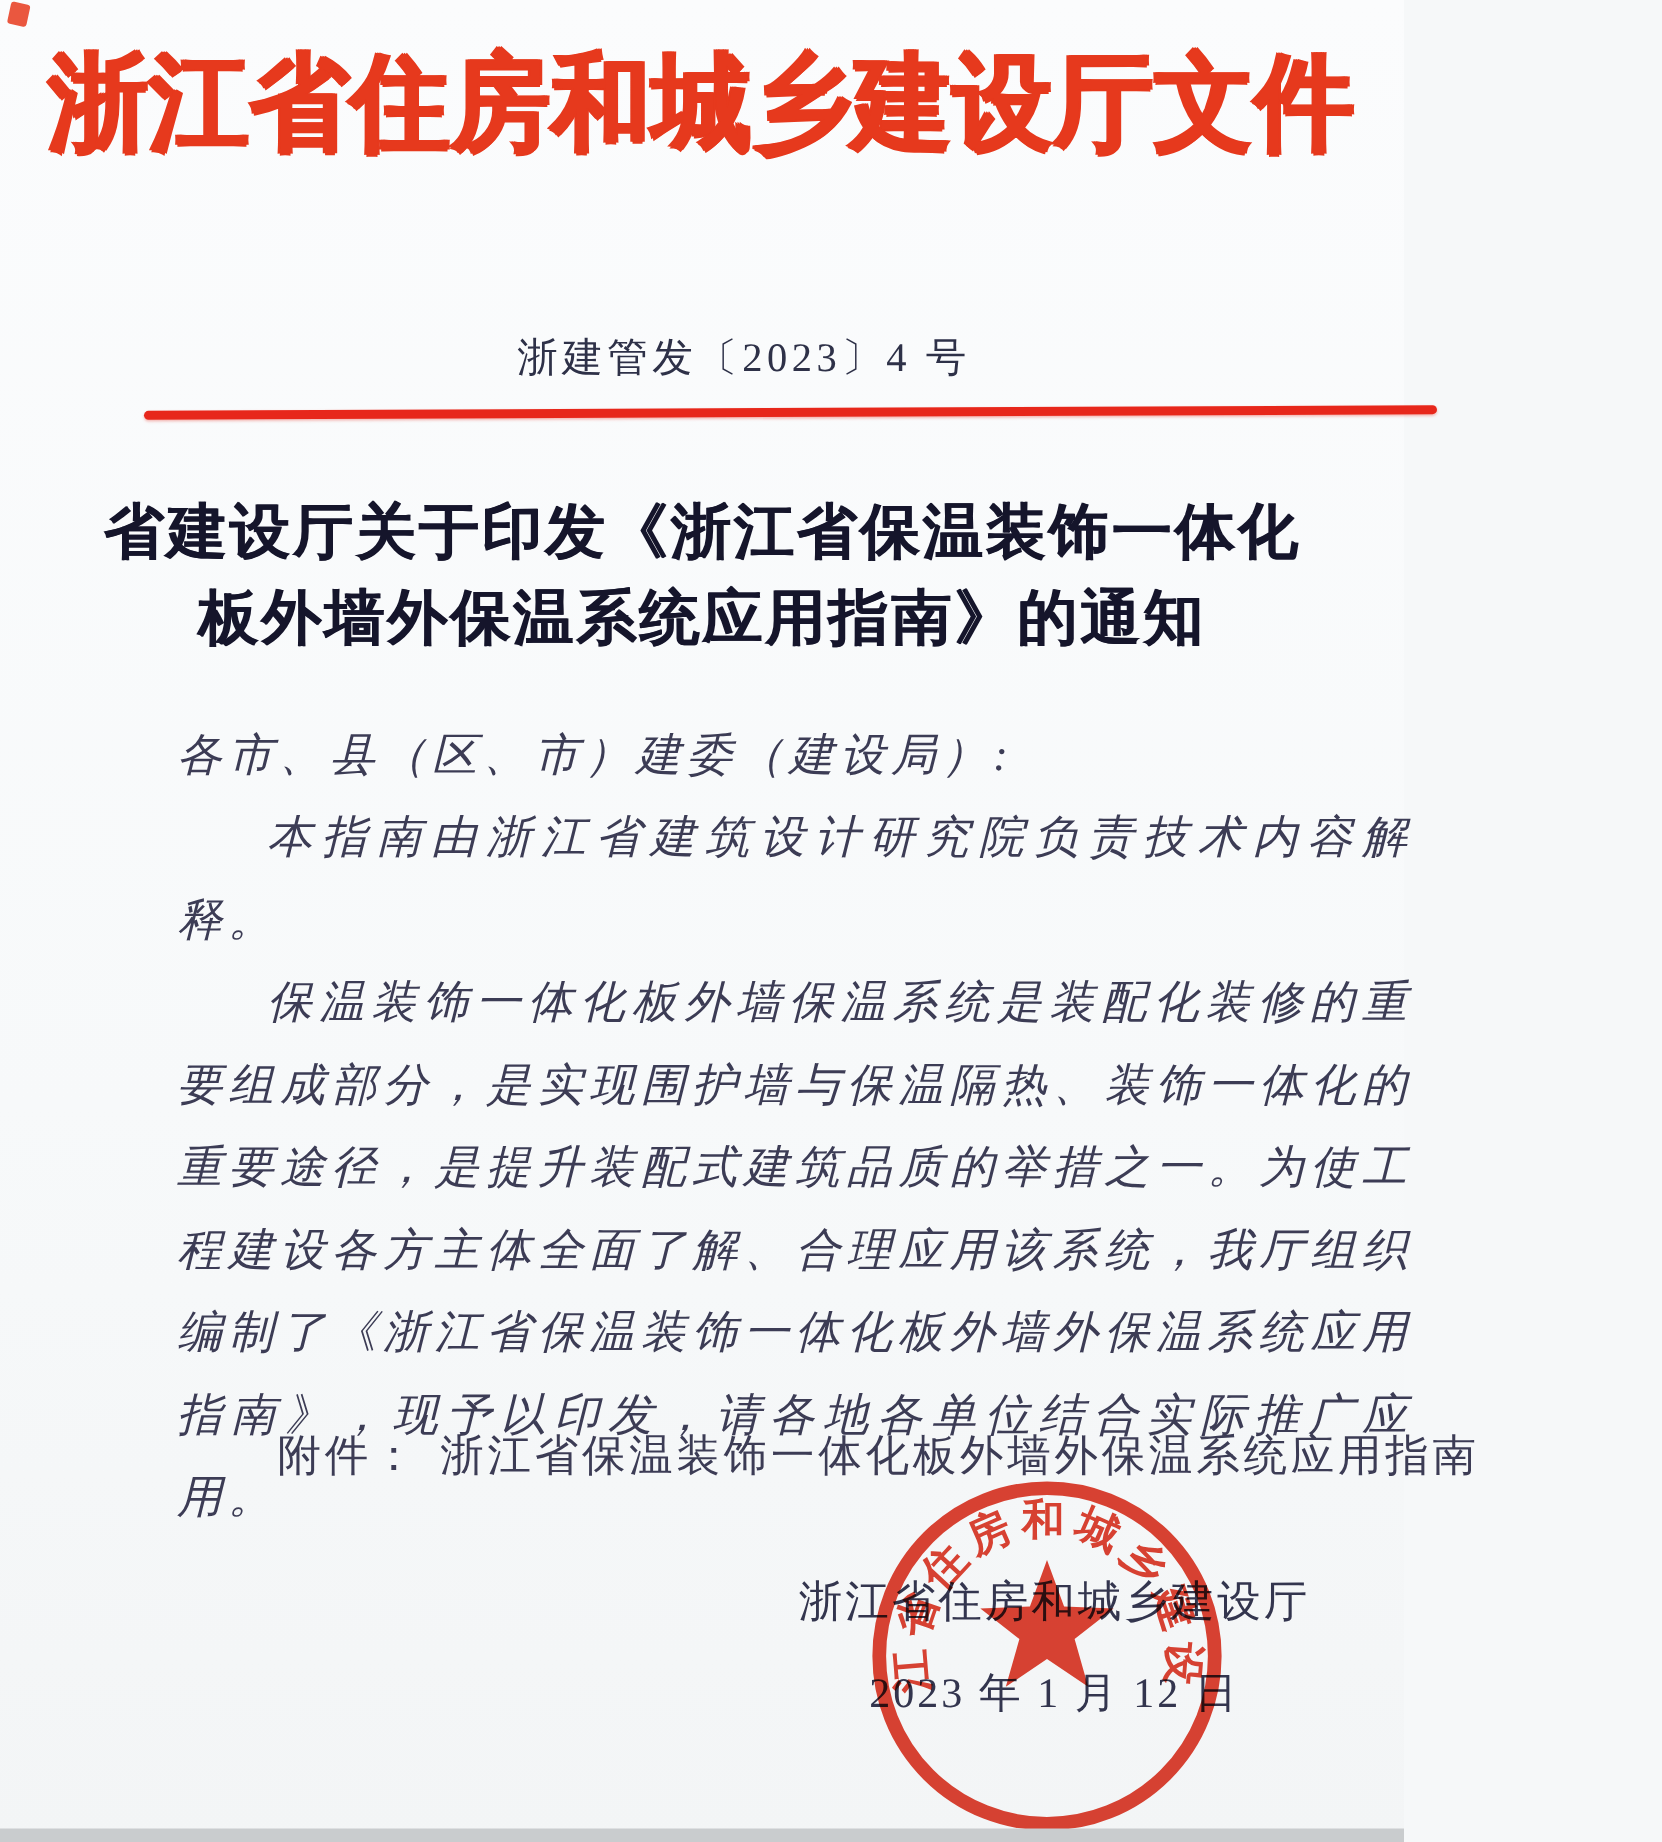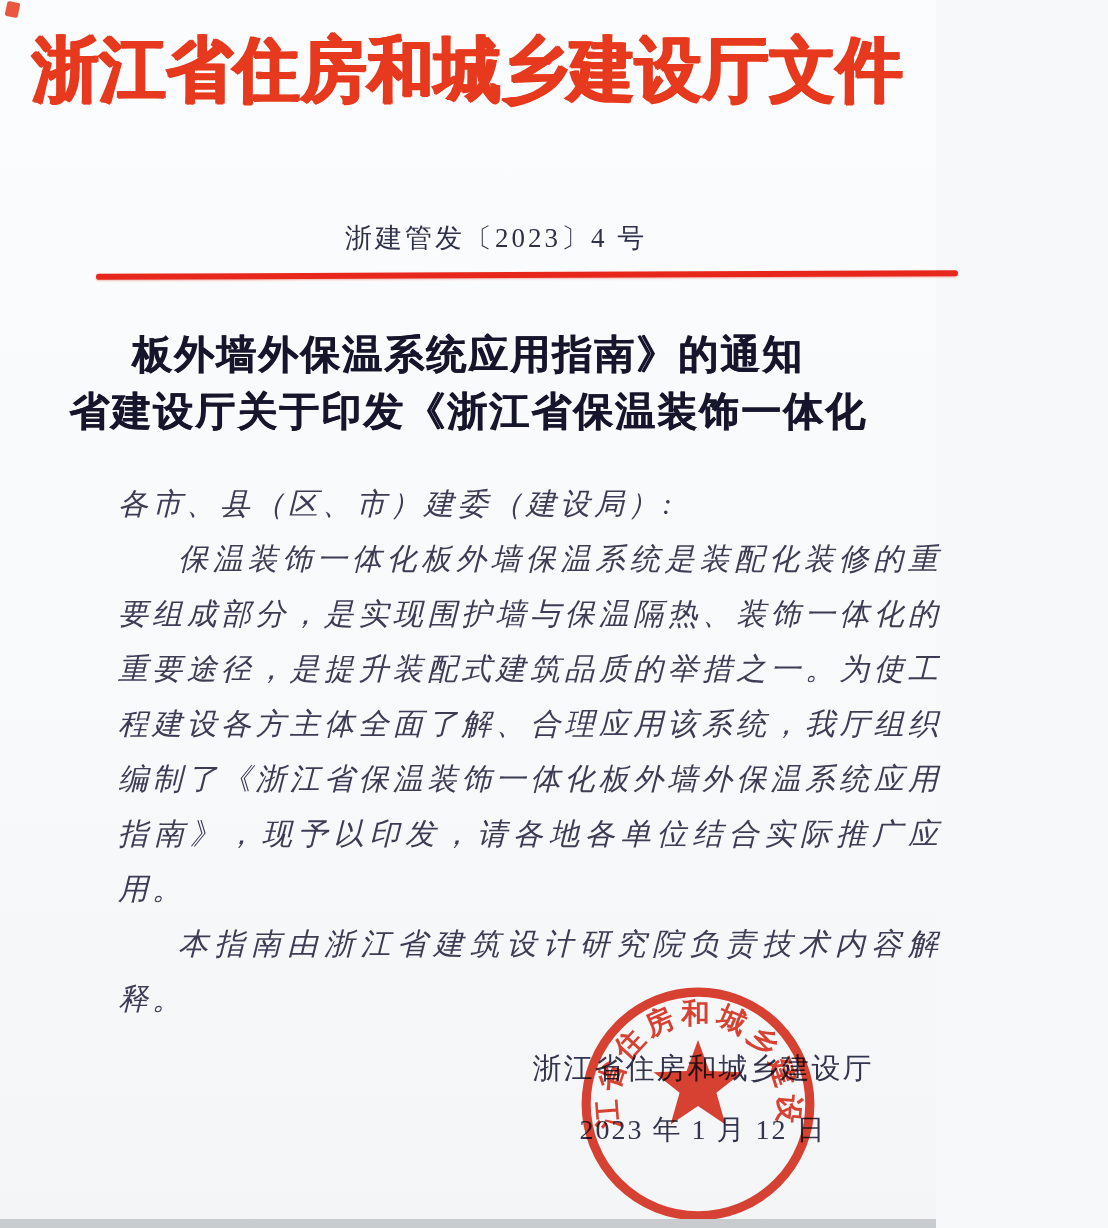--- a/index.html
+++ b/index.html
@@ -162,30 +162,33 @@
 
   <div class="corner-mark"></div>
 
   <div class="red-header">浙江省住房和城乡建设厅文件</div>
 
   <div class="doc-number">浙建管发〔2023〕4 号</div>
 
   <div class="red-divider"></div>
 
   <div class="doc-title">
+    <div>省建设厅关于印发《浙江省保温装饰一体化</div>
     <div>板外墙外保温系统应用指南》的通知</div>
-    <div>省建设厅关于印发《浙江省保温装饰一体化</div>
   </div>
 
   <div class="body-text">
     <p>各市、县（区、市）建委（建设局）:</p>
+    <p class="indent">本指南由浙江省建筑设计研究院负责技术内容解释。</p>
     <p class="indent">保温装饰一体化板外墙保温系统是装配化装修的重要组成部分，是实现围护墙与保温隔热、装饰一体化的重要途径，是提升装配式建筑品质的举措之一。为使工程建设各方主体全面了解、合理应用该系统，我厅组织编制了《浙江省保温装饰一体化板外墙外保温系统应用指南》，现予以印发，请各地各单位结合实际推广应用。</p>
-    <p class="indent">本指南由浙江省建筑设计研究院负责技术内容解释。</p>
-  </div>
-
+  </div>
+
+  <div class="attachment">
+    <span class="att-label">附件：</span><span>浙江省保温装饰一体化板外墙外保温系统应用指南</span>
+  </div>
 
   <div class="sign-block">
     <div class="sign-dept">浙江省住房和城乡建设厅</div>
     <div class="sign-date">2023 年 1 月 12 日</div>
   </div>
 
   <div class="seal">
     <svg viewBox="0 0 240 240" xmlns="http://www.w3.org/2000/svg">
       <circle cx="120" cy="120" r="110" fill="none" stroke-width="9" stroke="#dd2e1c"></circle>
       <polygon points="120,57 131.2,87.6 163.7,88.8 138.1,108.9 147,140.2 120,122 93,140.2 101.9,108.9 76.3,88.8 108.8,87.6" fill="#dd2e1c"></polygon>

